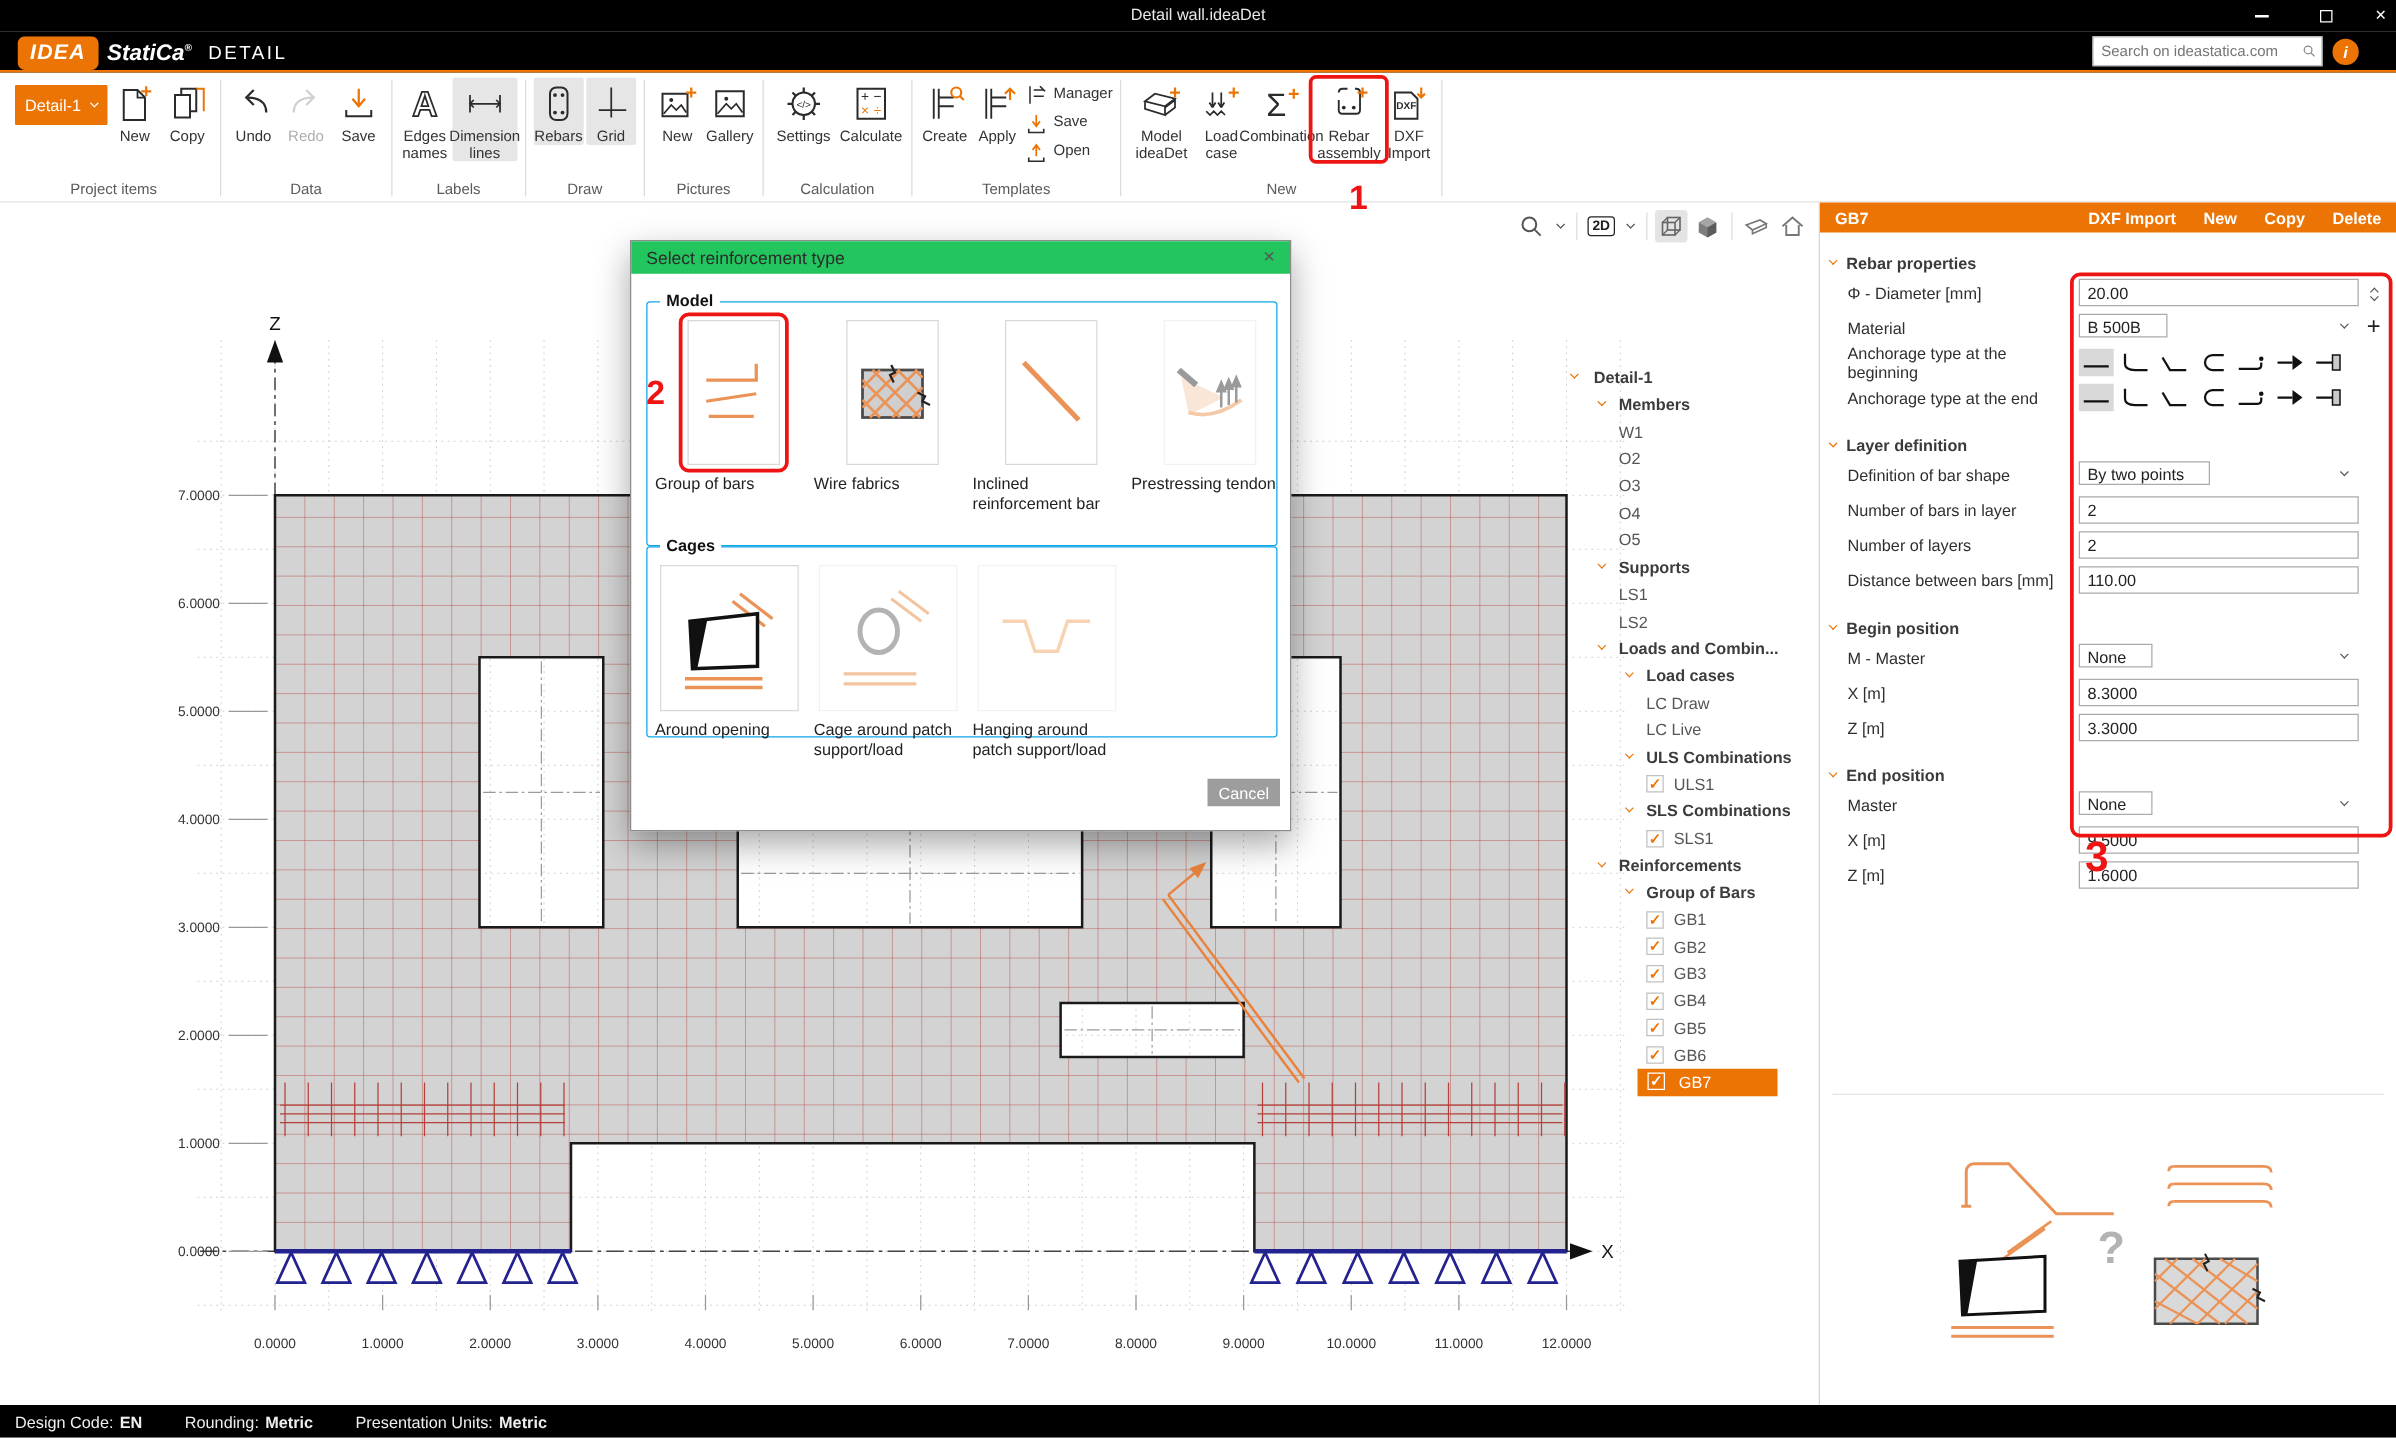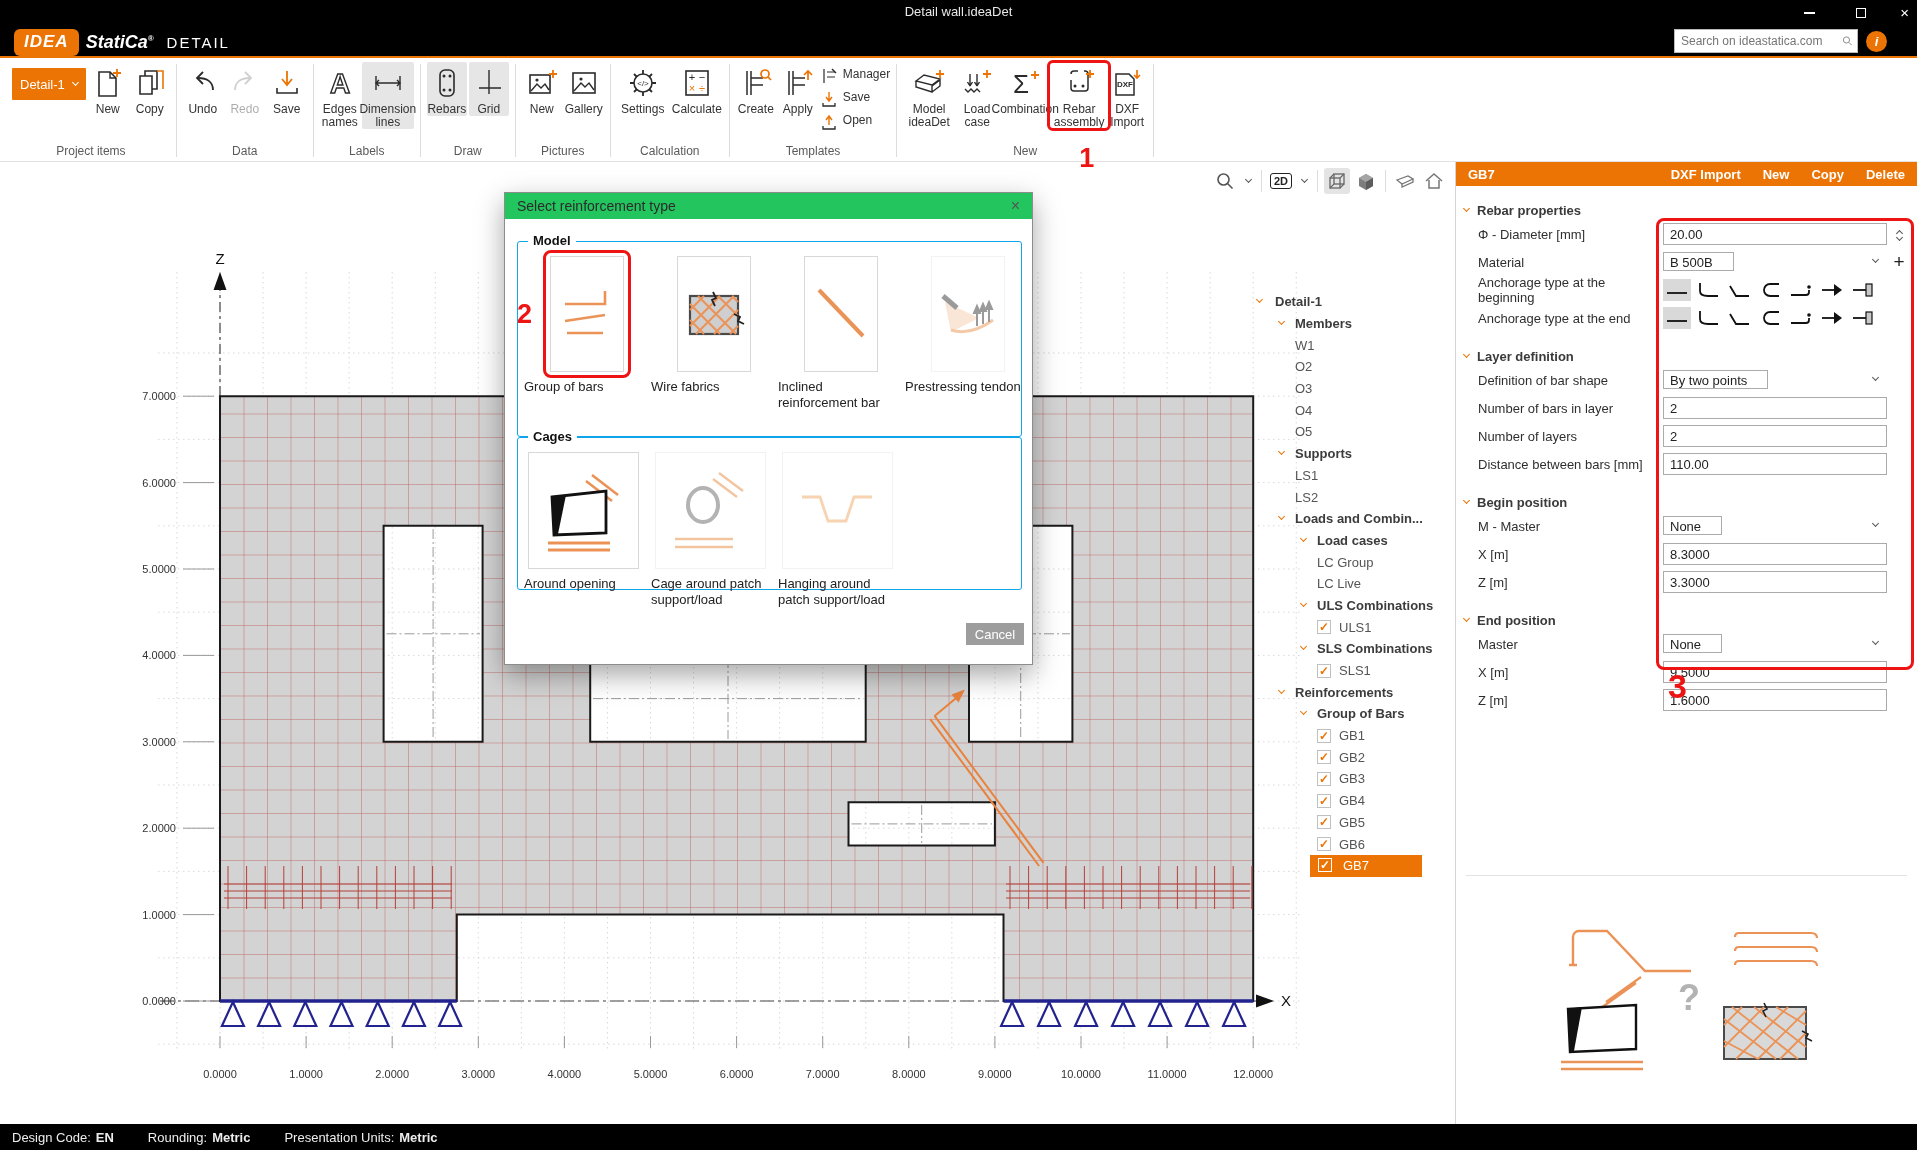--- a/index.html
+++ b/index.html
@@ -695,21 +695,21 @@
       </div>
     <div class="trow">
         <span class="tchev chv sm" style="left:26px"></span>
         <span class="tlbl hd" style="left:42px">Loads and Combin...</span>
       </div>
     <div class="trow">
         <span class="tchev chv sm" style="left:48px"></span>
         <span class="tlbl hd" style="left:64px">Load cases</span>
       </div>
     <div class="trow">
-        <span class="tlbl" style="left:64px">LC Group</span>
+        <span class="tlbl" style="left:64px">LC Draw</span>
       </div>
     <div class="trow">
         <span class="tlbl" style="left:64px">LC Live</span>
       </div>
     <div class="trow">
         <span class="tchev chv sm" style="left:48px"></span>
         <span class="tlbl hd" style="left:64px">ULS Combinations</span>
       </div>
     <div class="trow">
         <span class="cbx" style="left:64px">

